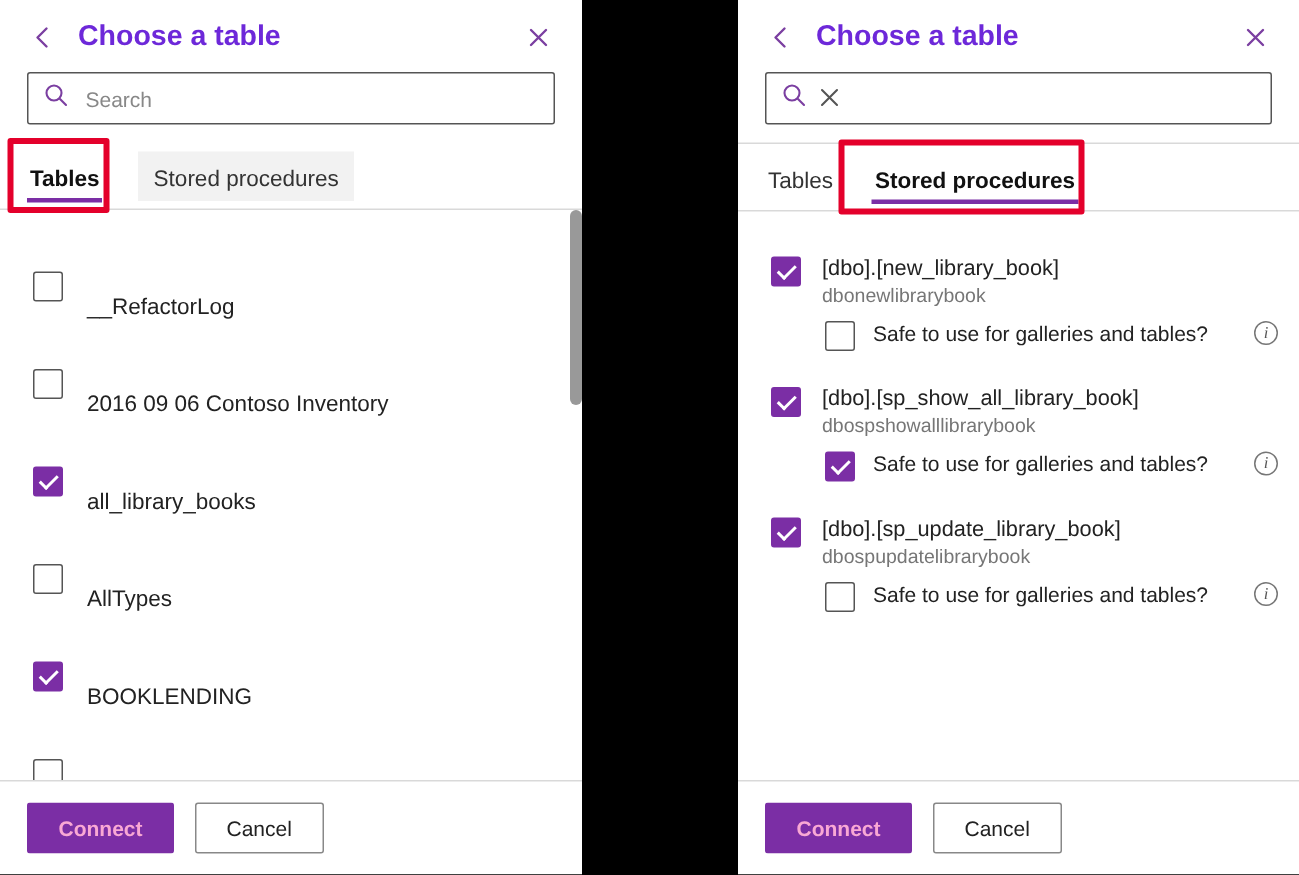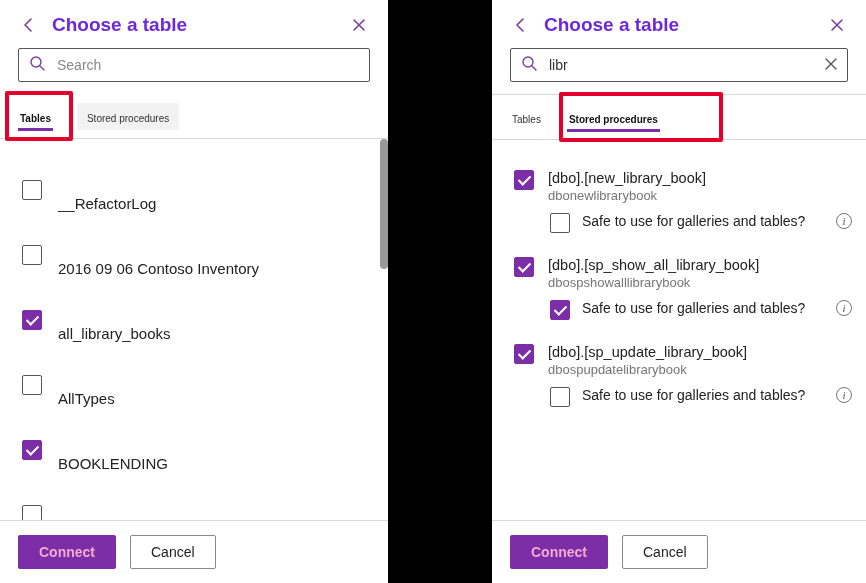--- a/index.html
+++ b/index.html
@@ -75,21 +75,21 @@
 
   .tabs {
     display: flex;
     gap: 24px;
     padding: 0 18px;
     align-items: center;
     height: 44px;
     position: relative;
   }
   .tab {
-    font-size: 10px;
+    font-size: 15px;
     color: #333;
     padding: 10px 2px 6px;
     cursor: pointer;
     position: relative;
   }
   .tab.active {
     font-weight: 600;
     color: #111;
   }
   .tab.active::after {
@@ -302,21 +302,20 @@
   </div>
 
   <div class="search-wrap">
     <div class="search-box">
       <span class="search-icon">
         <svg width="16" height="16" viewBox="0 0 16 16">
             <circle cx="7" cy="7" r="5" stroke="currentColor" stroke-width="1.4" fill="none"></circle>
             <line x1="11" y1="11" x2="15" y2="15" stroke="currentColor" stroke-width="1.4" stroke-linecap="round"></line>
           </svg>
       </span>
-      <input type="text" id="right-search" placeholder="Search" value="libr" style="">
       <span class="clear-icon">
         <svg width="12" height="12" viewBox="0 0 12 12">
             <path d="M1 1 L11 11 M11 1 L1 11" stroke="currentColor" stroke-width="1.4" stroke-linecap="round"></path>
           </svg>
       </span>
     </div>
   </div>
 
   <div class="divider"></div>
 

